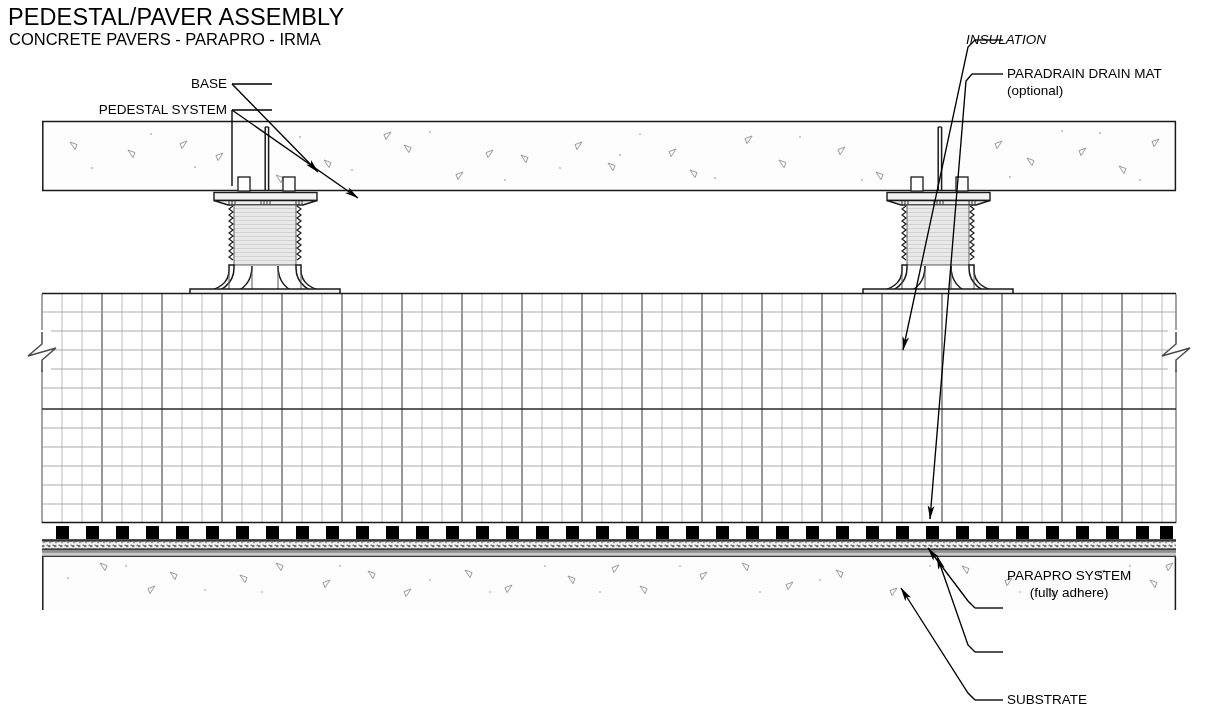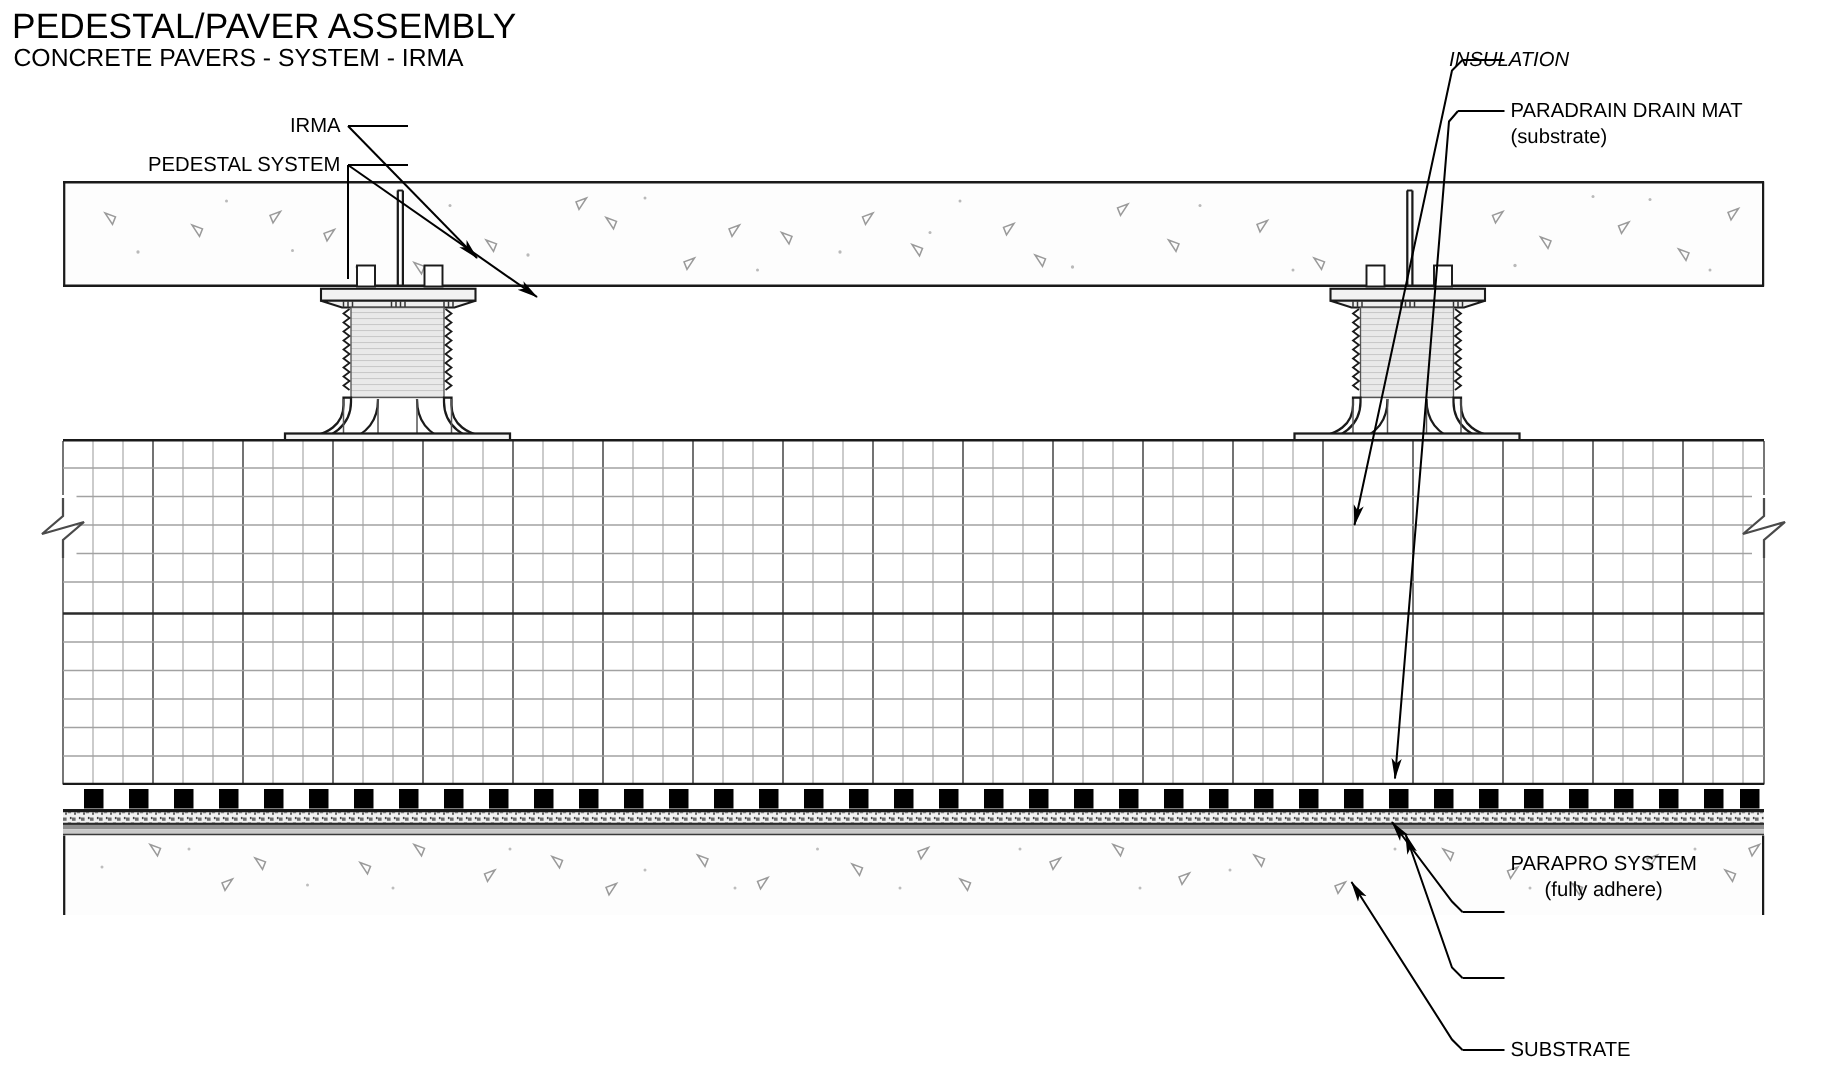--- a/index.html
+++ b/index.html
@@ -61,21 +61,21 @@
   .lbl .l2 {
     display: block;
   }
 </style>
 </head>
 <body>
 
 <div id="sheet">
 
   <div class="ttl-main">PEDESTAL/PAVER ASSEMBLY</div>
-  <div class="ttl-sub">CONCRETE PAVERS - SYSTEM - IRMA</div>
+  <div class="ttl-sub">CONCRETE PAVERS - PARAPRO - IRMA</div>
 
   <svg id="drawing" viewBox="0 0 1215 721">
     <defs>
 
       <g id="tri-r">
         <path d="M0,0 L7,2.6 L5,7.6 Z" fill="none" stroke="#9a9a9a" stroke-width="1"></path>
       </g>
       <g id="tri-l">
         <path d="M7,0 L0,2.6 L2,7.6 Z" fill="none" stroke="#9a9a9a" stroke-width="1"></path>
       </g>
@@ -467,28 +467,28 @@
       <path d="M975,608 L968,601 L928,548" marker-end="url(#ah)"></path>
 
       <path d="M1003,652 L975,652"></path>
       <path d="M975,652 L968,645 L937,556" marker-end="url(#ah)"></path>
 
       <path d="M1003,700 L975,700"></path>
       <path d="M975,700 L968,693 L901,588" marker-end="url(#ah)"></path>
     </g>
   </svg>
 
-  <div class="lbl l" style="left:auto; right:988px; top:76px;">IRMA</div>
+  <div class="lbl l" style="left:auto; right:988px; top:76px;">BASE</div>
   <div class="lbl l" style="left:auto; right:988px; top:102px;">PEDESTAL SYSTEM</div>
 
   <div class="lbl r" style="left:966px; top:32px;font-style:italic;">INSULATION</div>
 
   <div class="lbl r" style="left:1007px; top:66px;">
     <span>PARADRAIN DRAIN MAT</span>
-    <span class="l2">(substrate)</span>
+    <span class="l2">(optional)</span>
   </div>
 
   <div class="lbl r" style="left:1007px; top:568px;text-align:center;">
     <span>PARAPRO SYSTEM</span>
     <span class="l2">(fully adhere)</span>
   </div>
 
 
   <div class="lbl r" style="left:1007px; top:692px;">SUBSTRATE</div>
 

